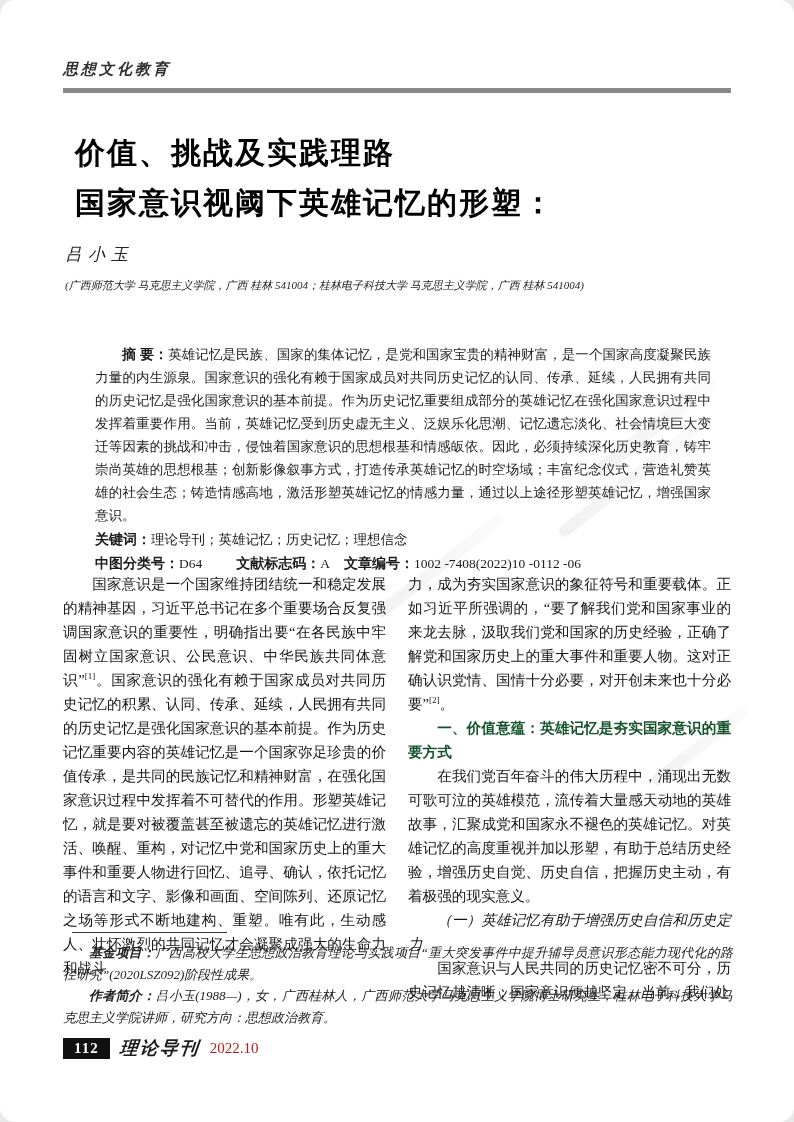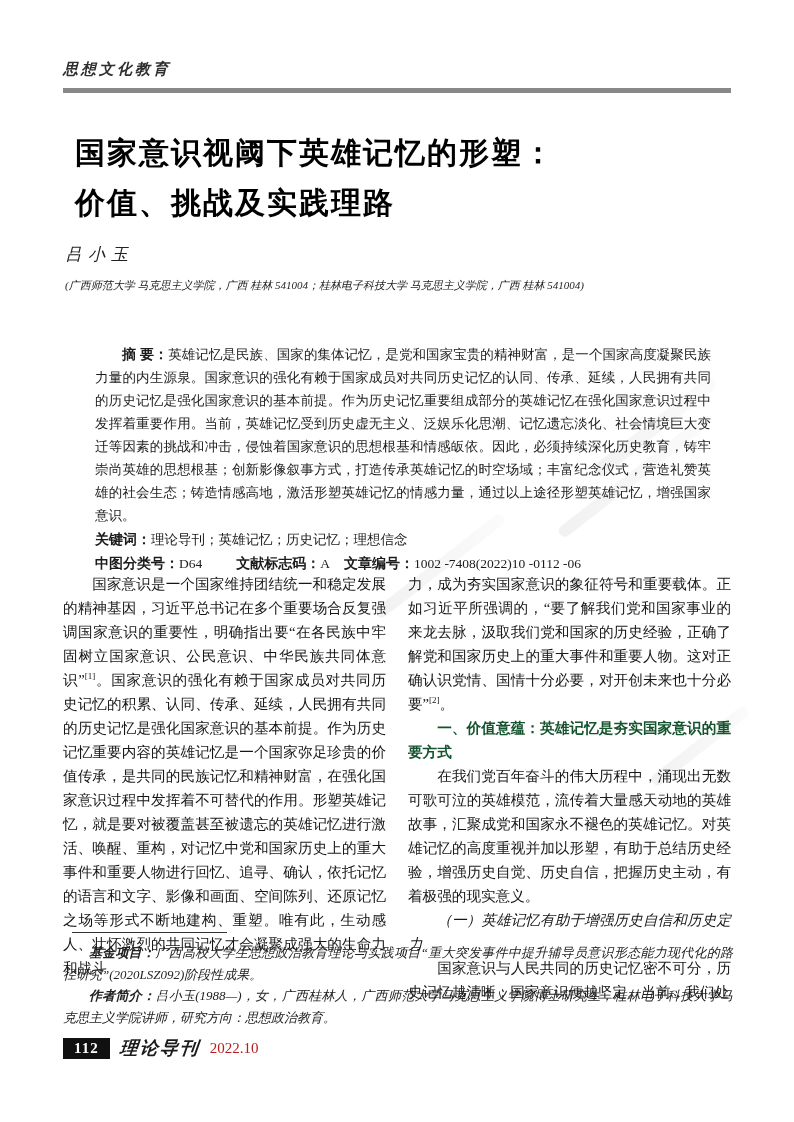--- a/index.html
+++ b/index.html
@@ -6,20 +6,21 @@
   html, body { background: #e9e9e9; }
   .page {
     position: relative;
     width: 794px;
     height: 1122px;
     margin: 0 auto;
     background: #ffffff;
     overflow: hidden;
     font-family: "Liberation Serif", "DejaVu Serif", serif;
     color: #1c1c1c;
+    border-radius: 15px;
   }
 
   
   .section-label {
     position: absolute; top: 60px; left: 63px;
     font-family: "Liberation Serif", "DejaVu Serif", serif;
     font-weight: bold; font-style: italic;
     font-size: 15px; color: #2f2f2f; letter-spacing: 3px;
   }
   .header-rule {
@@ -117,22 +118,22 @@
 
   <div class="watermark wm1"></div>
   <div class="watermark wm2"></div>
   <div class="watermark wm3"></div>
   <div class="watermark wm4"></div>
 
   <div class="section-label">思想文化教育</div>
   <div class="header-rule"></div>
 
   <div class="title">
+    <div>价值、挑战及实践理路</div>
     <div>国家意识视阈下英雄记忆的形塑：</div>
-    <div>价值、挑战及实践理路</div>
   </div>
 
   <div class="author">吕小玉</div>
   <div class="affiliation">(广西师范大学 马克思主义学院，广西 桂林 541004；桂林电子科技大学 马克思主义学院，广西 桂林 541004)</div>
 
   <div class="abstract-block">
     <p class="abstract-para"><span class="blabel">摘  要：</span><span>英雄记忆是民族、国家的集体记忆，是党和国家宝贵的精神财富，是一个国家高度凝聚民族力量的内生源泉。国家意识的强化有赖于国家成员对共同历史记忆的认同、传承、延续，人民拥有共同的历史记忆是强化国家意识的基本前提。作为历史记忆重要组成部分的英雄记忆在强化国家意识过程中发挥着重要作用。当前，英雄记忆受到历史虚无主义、泛娱乐化思潮、记忆遗忘淡化、社会情境巨大变迁等因素的挑战和冲击，侵蚀着国家意识的思想根基和情感皈依。因此，必须持续深化历史教育，铸牢崇尚英雄的思想根基；创新影像叙事方式，打造传承英雄记忆的时空场域；丰富纪念仪式，营造礼赞英雄的社会生态；铸造情感高地，激活形塑英雄记忆的情感力量，通过以上途径形塑英雄记忆，增强国家意识。</span></p>
     <p class="meta-line"><span class="blabel">关键词：</span><span>理论导刊；英雄记忆；历史记忆；理想信念</span></p>
     <p class="meta-line"><span class="blabel">中图分类号：</span><span>D64</span><span class="gap-lg"></span><span class="blabel">文献标志码：</span><span>A</span><span class="gap-sm"></span><span class="blabel">文章编号：</span><span>1002 -7408(2022)10 -0112 -06</span></p>
   </div>

